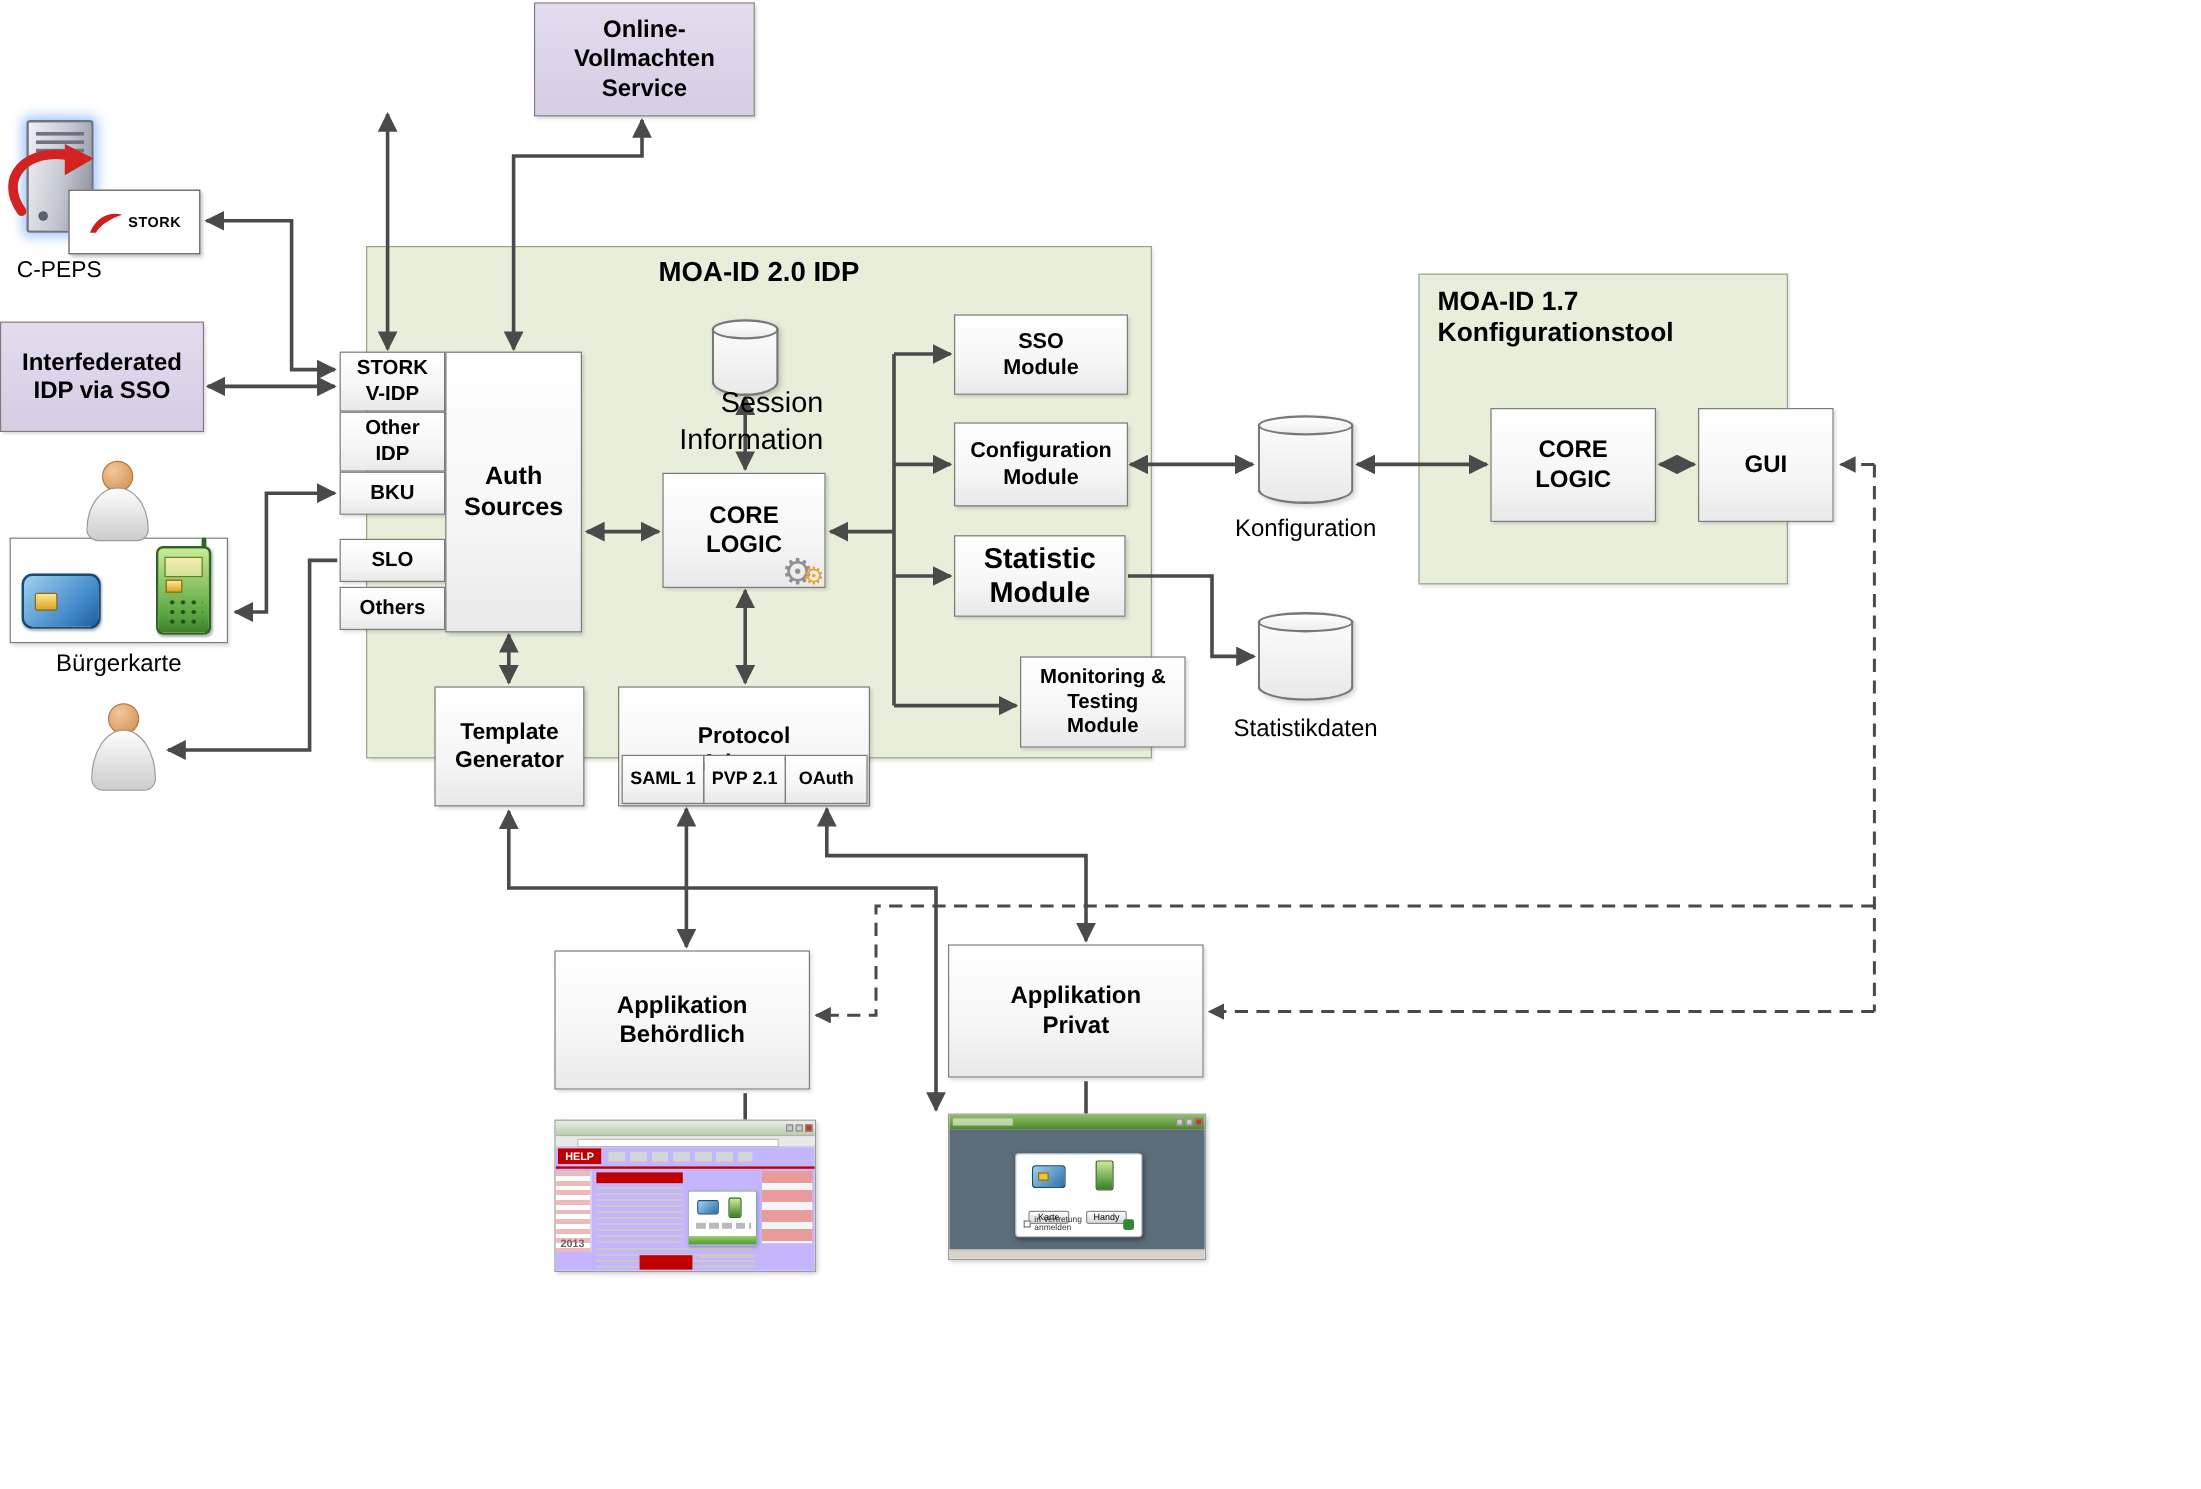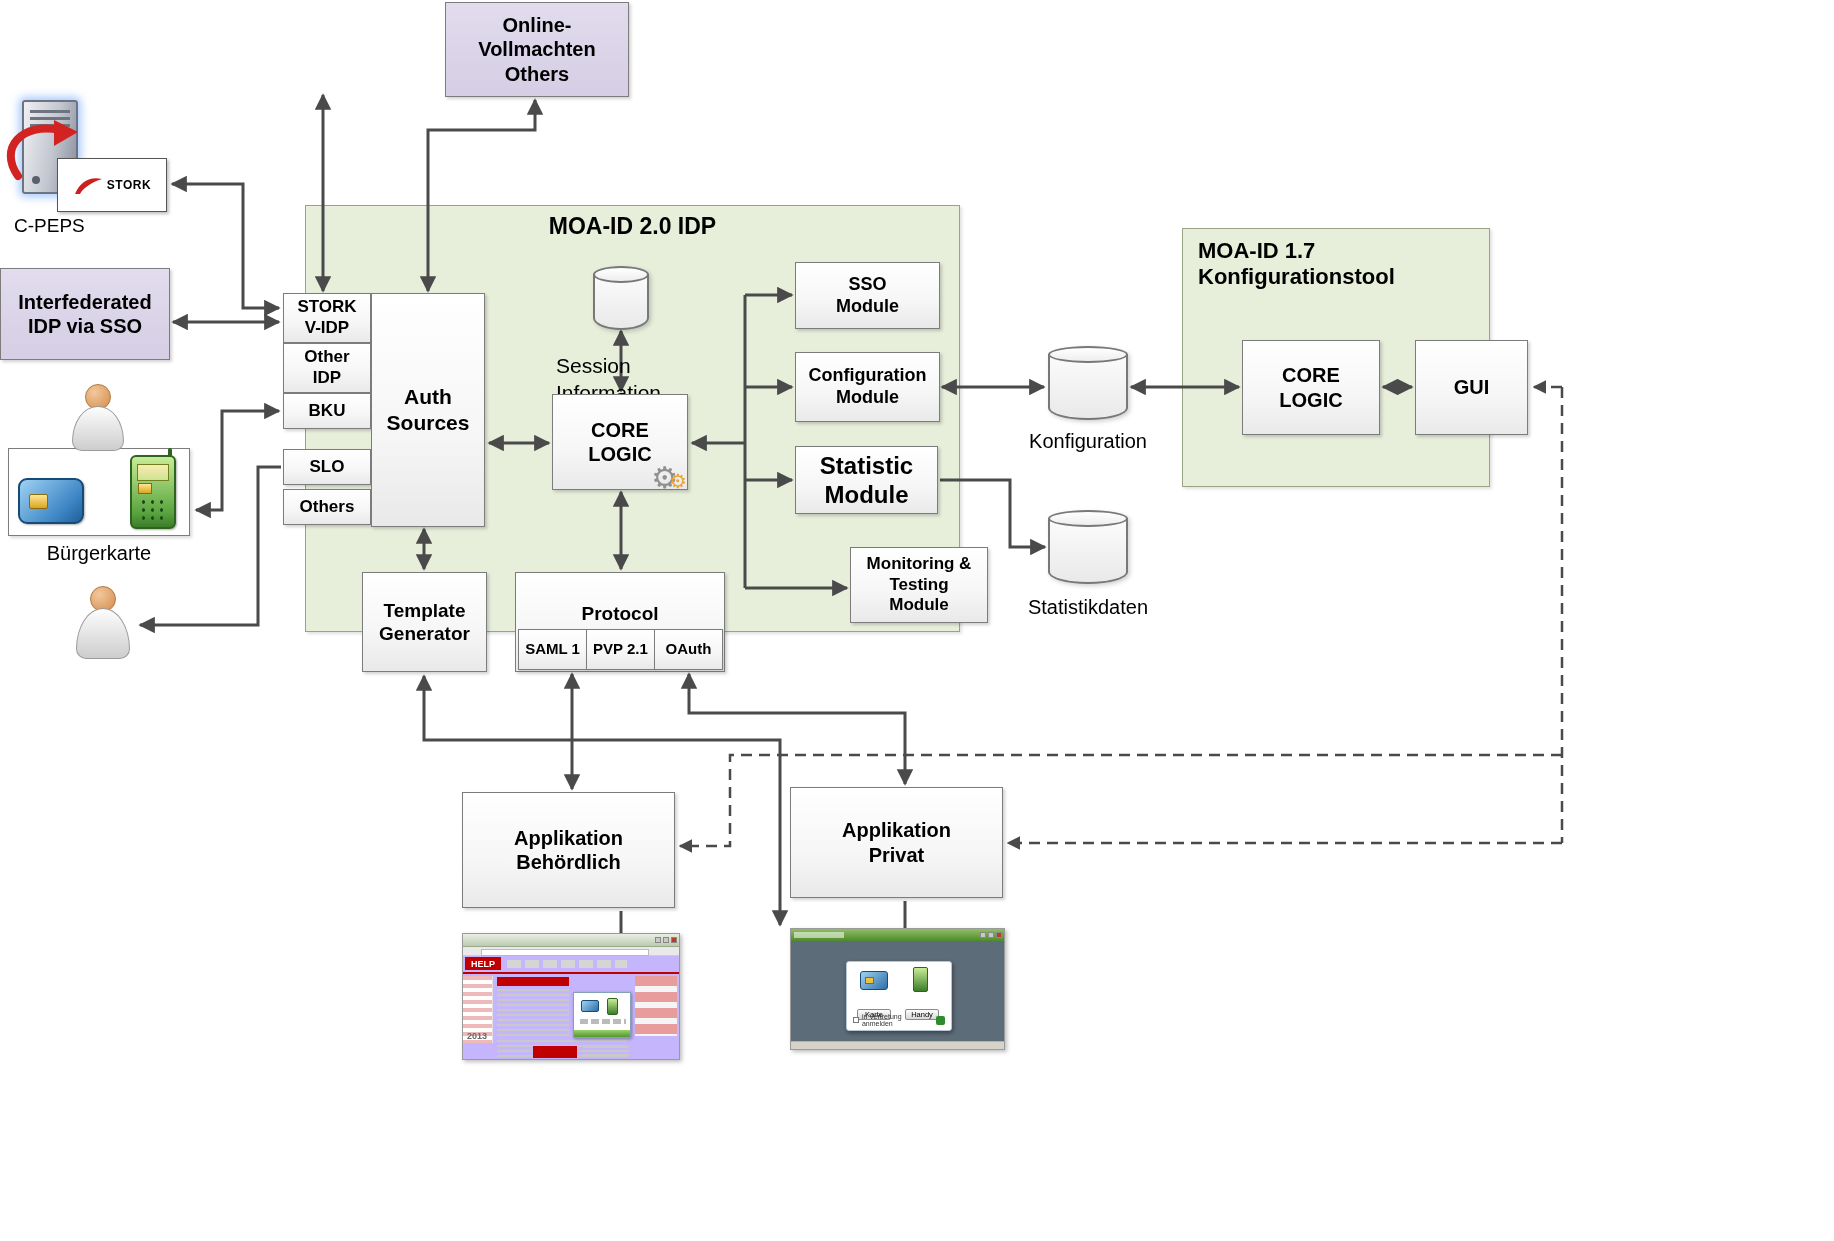--- a/index.html
+++ b/index.html
@@ -184,21 +184,21 @@
     <path class="arr" d="M621 911 L621 985" marker-end="url(#ah)"></path>
     <path class="arr" d="M905 901 L905 977" marker-end="url(#ah)"></path>
     <path class="arr-d" d="M1562 387 L1534 387" marker-end="url(#ah)"></path>
     <path class="arr-d" d="M1562 387 L1562 843"></path>
     <path class="arr-d" d="M1562 755 L730 755 L730 846 L680 846" marker-end="url(#ah)"></path>
     <path class="arr-d" d="M1562 843 L1008 843" marker-end="url(#ah)"></path>
   </svg>
 
   <div class="box purple" style="left:445px;top:2px;width:184px;height:95px;font-size:20px">Online-
 Vollmachten
-Others</div>
+Service</div>
 
   <div class="server" style="left:22px;top:100px"></div>
   <svg class="swirl" style="left:2px;top:118px" width="84" height="66" viewBox="0 0 84 66">
     <path d="M16 58 C -4 30, 20 4, 58 12" fill="none" stroke="#d32222" stroke-width="8" stroke-linecap="round"></path>
     <polygon points="52,2 76,14 52,28" fill="#d32222"></polygon>
   </svg>
   <div class="storkbox" style="left:57px;top:158px;width:110px;height:54px">
     <svg width="30" height="20" viewBox="0 0 30 20">
       <path d="M2 19 C 7 6, 18 1, 29 4 C 19 7, 10 13, 7 19 z" fill="#cc1f1f"></path>
     </svg>
@@ -237,21 +237,21 @@
   <div class="box" style="left:283px;top:449px;width:88px;height:36px;font-size:17px">SLO</div>
   <div class="box" style="left:283px;top:489px;width:88px;height:36px;font-size:17px">Others</div>
 
   <div class="box" style="left:371px;top:293px;width:114px;height:234px;font-size:21px">Auth
 Sources</div>
 
   <div class="cylinder" style="left:593px;top:266px;width:56px;height:64px">
     <i class="cyl-body"></i>
       <i class="cyl-top"></i>
   </div>
-  <div class="label" style="left:556px;top:352px;width:130px;font-size:21px;text-align:left">Session
+  <div class="label" style="left:556px;top:320px;width:130px;font-size:24px;text-align:right">Session
 Information</div>
 
   <div class="box" style="left:552px;top:394px;width:136px;height:96px;font-size:20px">
     <span>CORE
 LOGIC</span>
     <span class="gears"><i class="g1">⚙</i><i class="g2">⚙</i></span>
   </div>
 
   <div class="box" style="left:795px;top:262px;width:145px;height:67px;font-size:18px">SSO
 Module</div>

